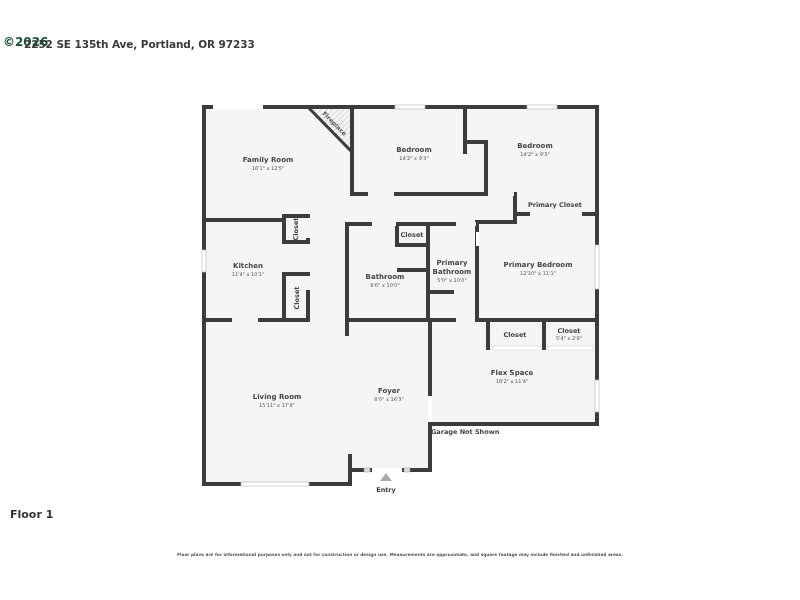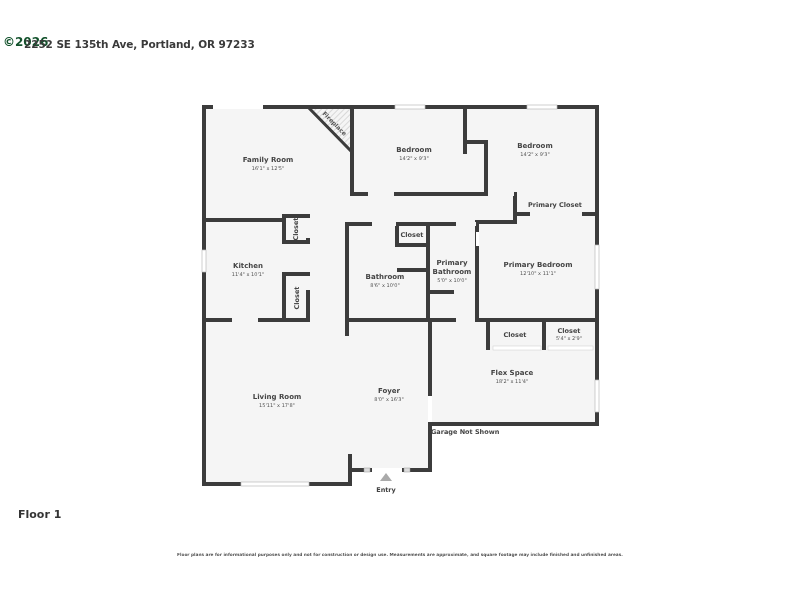--- a/index.html
+++ b/index.html
@@ -12,21 +12,21 @@
       position: absolute; left: 24px; top: 38px;
       font-size: 10.5px; font-weight: bold; color: #3a3a3a;
       letter-spacing: -0.1px;
     }
     .copyright {
       position: absolute; left: 3px; top: 35px;
       font-size: 12px; font-weight: bold; color: #14532d;
     }
     svg.plan { position: absolute; left: 0; top: 0; }
     .floor-label {
-      position: absolute; left: 18px; top: 508px;
+      position: absolute; left: 10px; top: 508px;
       font-size: 11px; font-weight: bold; color: #333;
     }
     .disclaimer {
       position: absolute; left: 0; width: 800px; top: 552px;
       text-align: center; font-size: 4.3px; color: #555; font-weight: bold;
     }
     .room-name { font-size: 7px; font-weight: bold; fill: #444; }
     .room-dim { font-size: 5px; fill: #555; }
     .small-label { font-size: 6.5px; font-weight: bold; fill: #444; }
   </style>

